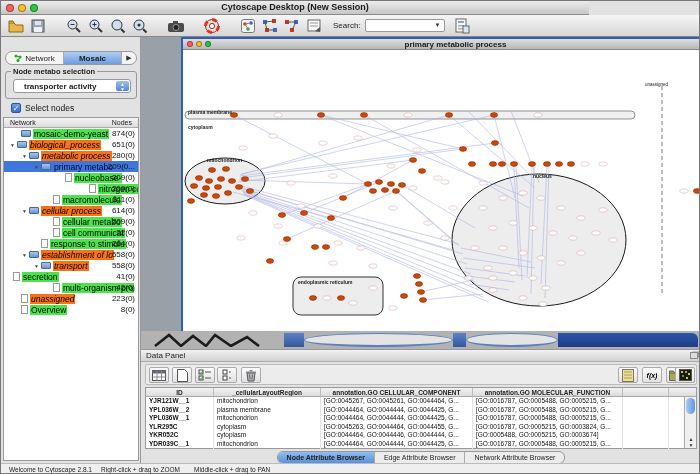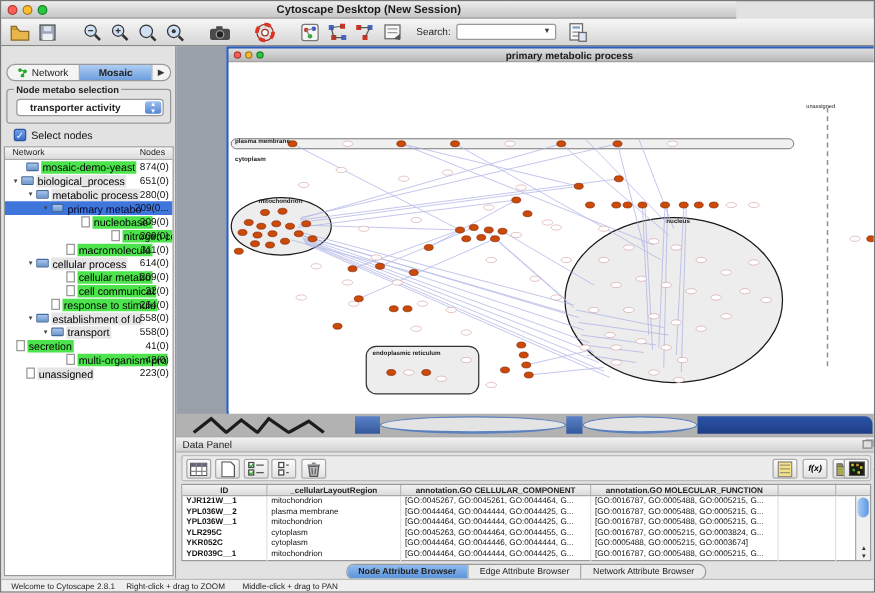--- a/index.html
+++ b/index.html
@@ -60,21 +60,21 @@
   .tree-head .right{position:absolute;right:6px;top:1px;}
   .trow{position:relative;height:11px;display:flex;align-items:center;font-size:8.5px;white-space:nowrap;}
   .trow.sel{background:#3f76dc;}
   .exp{width:9px;font-size:5px;color:#444;text-align:center;flex:none;}
   .tico{flex:none;margin-right:2px;}
   .tico.folder{width:10px;height:7px;background:linear-gradient(#a9c6ec,#6d96cc);
     border:1px solid #44699a;border-radius:1px;}
   .tico.file{width:7px;height:9px;background:#fff;border:1px solid #999;}
   .tlbl{padding:0 1px;color:#000;overflow:hidden;max-width:88px;}
   .bg-green{background:#4ce34c;}
-  .bg-red{background:#e5e5e5;}
+  .bg-red{background:#f97316;font-style:italic;}
   .bg-selected{background:transparent;color:#05052a;}
   .tcount{position:absolute;right:3px;font-size:8px;color:#111;}
   
   .desktop{position:absolute;left:140px;top:36px;width:560px;height:312px;background:#9aa0a8;}
   .netwin{position:absolute;left:7px;top:0;width:550px;height:340px;
     border:2px solid #2f5db8;border-right-width:3px;background:#fff;margin-left:33px;}
   .netwin .wtitle{height:11px;background:linear-gradient(#dedede,#b8b8b8);
     border-bottom:1px solid #8a8a8a;position:relative;}
   .netwin .wtitle .title{position:absolute;left:0;right:0;top:1px;text-align:center;
     font-size:8px;font-weight:bold;color:#1a1a1a;}
@@ -375,20 +375,26 @@
             <span class="exp"></span>
             <span class="tico file"></span>
             <span class="tlbl bg-green">multi-organism pro</span>
             <span class="tcount">42(0)</span>
           </div>
           <div class="trow" style="padding-left: 8px;">
             <span class="exp"></span>
             <span class="tico file"></span>
             <span class="tlbl bg-red">unassigned</span>
             <span class="tcount">223(0)</span>
+          </div>
+          <div class="trow" style="padding-left: 8px;">
+            <span class="exp"></span>
+            <span class="tico file"></span>
+            <span class="tlbl bg-green">Overview</span>
+            <span class="tcount">8(0)</span>
           </div>
         </div>
     </div>
   </div>
 
   <div class="desktop">
     <div class="netwin">
       <div class="wtitle">
         <div class="lights">
           <div class="light red"></div>

